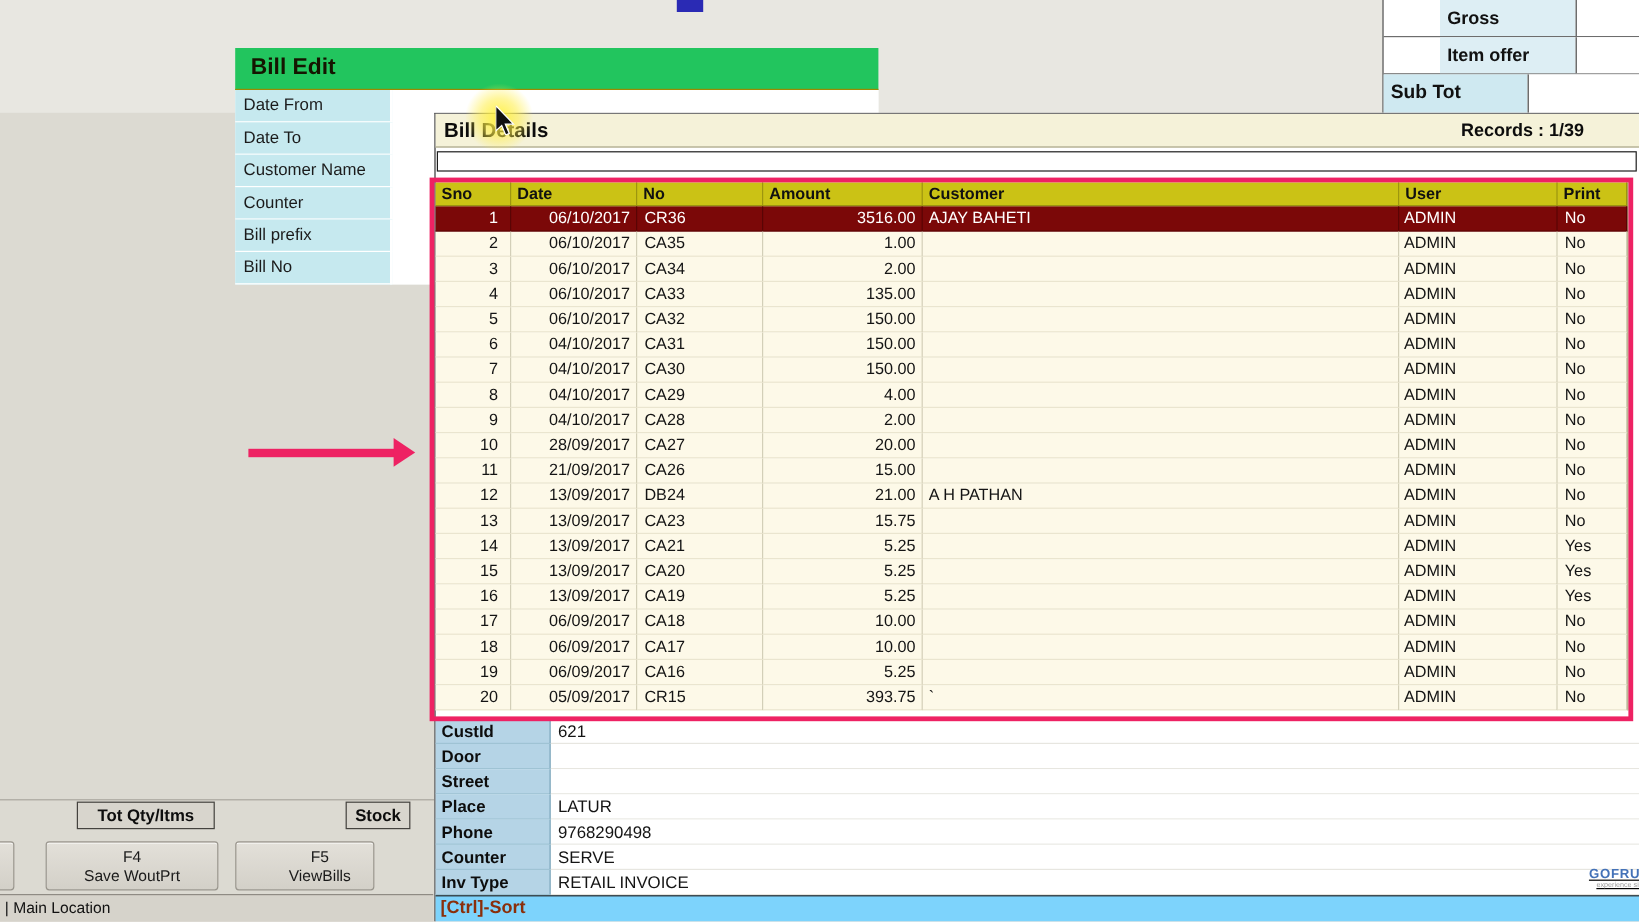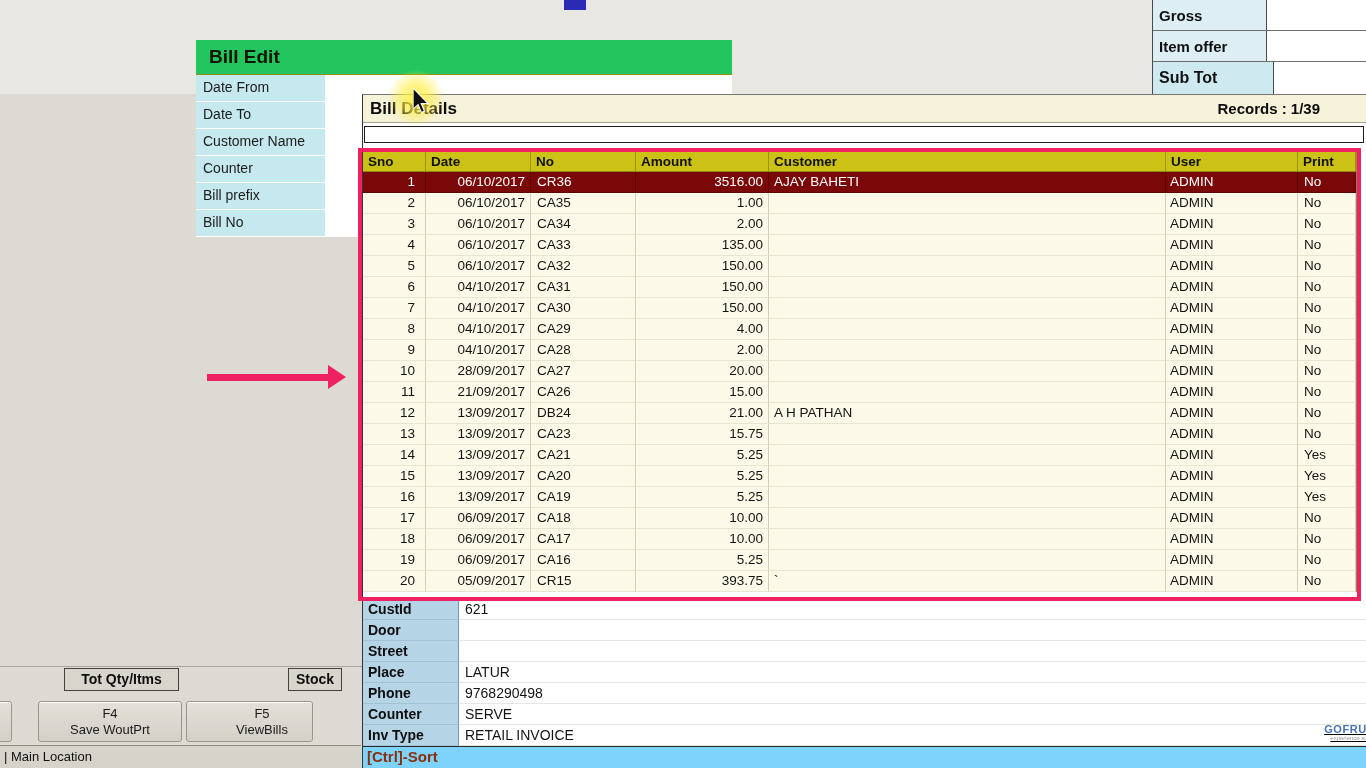--- a/index.html
+++ b/index.html
@@ -5,21 +5,21 @@
   * { margin:0; padding:0; box-sizing:border-box; }
   html,body { width:1366px; height:768px; background:#dcdad2; font-family:"Liberation Sans",sans-serif; overflow:hidden; }
   #stage { position:relative; width:1366px; height:768px; overflow:hidden; }
 
   .top-strip { position:absolute; left:0; top:0; width:1366px; height:94px; background:#e8e7e1; }
   .top-blue  { position:absolute; left:564px; top:0; width:22px; height:10px; background:#2a2ab4; }
 
   
   .trp { position:absolute; left:1152px; top:0; width:214px; height:94px; border-left:1px solid #4a4a4a; z-index:2; background:#fff; }
   .trp-row { display:flex; border-bottom:1px solid #6d6d6d; }
-  .trp-row.r1, .trp-row.r2 { height:31px; }
+  .trp-row.r1, .trp-row.r2 { height:31px;padding-left:47px; }
   .trp-row.r3 { height:32px; border-bottom:none; }
   .trp-label { width:113px; background:#ddeef4; color:#111; font-weight:bold; font-size:15px; display:flex; align-items:center; padding-left:6px; }
   .trp-row.r3 .trp-label { background:#cfe9f1; font-size:16px; font-weight:600; width:120px; }
   .trp-value { flex:1; background:#fff; border-left:1px solid #4a4a4a; }
 
   
   .bill-edit { position:absolute; left:196px; top:40px; width:536px; z-index:2; }
   .be-title { height:35px; background:#22c55e; border-bottom:1px solid #9c8a00; color:#151500;
               font-size:19px; font-weight:bold; line-height:34px; padding-left:13px; }
   .be-body { background:#fff; }
@@ -69,21 +69,21 @@
   .bottom-panel { position:absolute; left:0; top:666px; width:362px; height:102px; border-top:1px solid #aaa69e; z-index:1; }
   .btn { position:absolute; background:#d8d5cd; border:1px solid #44423e; color:#0d0d0d; font-weight:bold; font-size:14px;
          text-align:center; line-height:21px; height:23px; }
   .btn-tot { left:64px; top:1px; width:115px; }
   .btn-stock { left:288px; top:1px; width:54px; }
   .fbtn { position:absolute; top:34px; height:41px; background:linear-gradient(#e3e0d9,#d3d0c8); border:1px solid #9a968e;
           border-radius:3px; box-shadow:inset 0 1px 0 #fff; color:#1a1a1a; font-size:13px; text-align:center;
           display:flex; flex-direction:column; justify-content:center; gap:1px; }
   .fbtn-edge { left:-6px; width:18px; }
   .btn-f4 { left:38px; width:144px; }
-  .btn-f5 { left:186px; width:127px;padding-left:25px; }
+  .btn-f5 { left:196px; width:116px;padding-left:25px; }
   .status-bar { position:absolute; left:0; top:78px; width:361px; height:24px; background:#d6d3cb; border-top:1px solid #8f8b84;
                 font-size:13px; color:#111; line-height:22px; padding-left:4px; }
 
   
   .logo { position:absolute; left:1320px; top:724px; width:76px; text-align:center; z-index:4;text-decoration:underline; }
   .logo-brand { font-size:11px; font-weight:bold; color:#4472b8; letter-spacing:0.6px; line-height:11px; }
   .logo-tag { font-size:6px; color:#9a9a9a; line-height:7px; }
 
   
   .pink-box { position:absolute; left:358px; top:148px; width:1003px; height:453px; border:4px solid #ee2263; z-index:6; }

